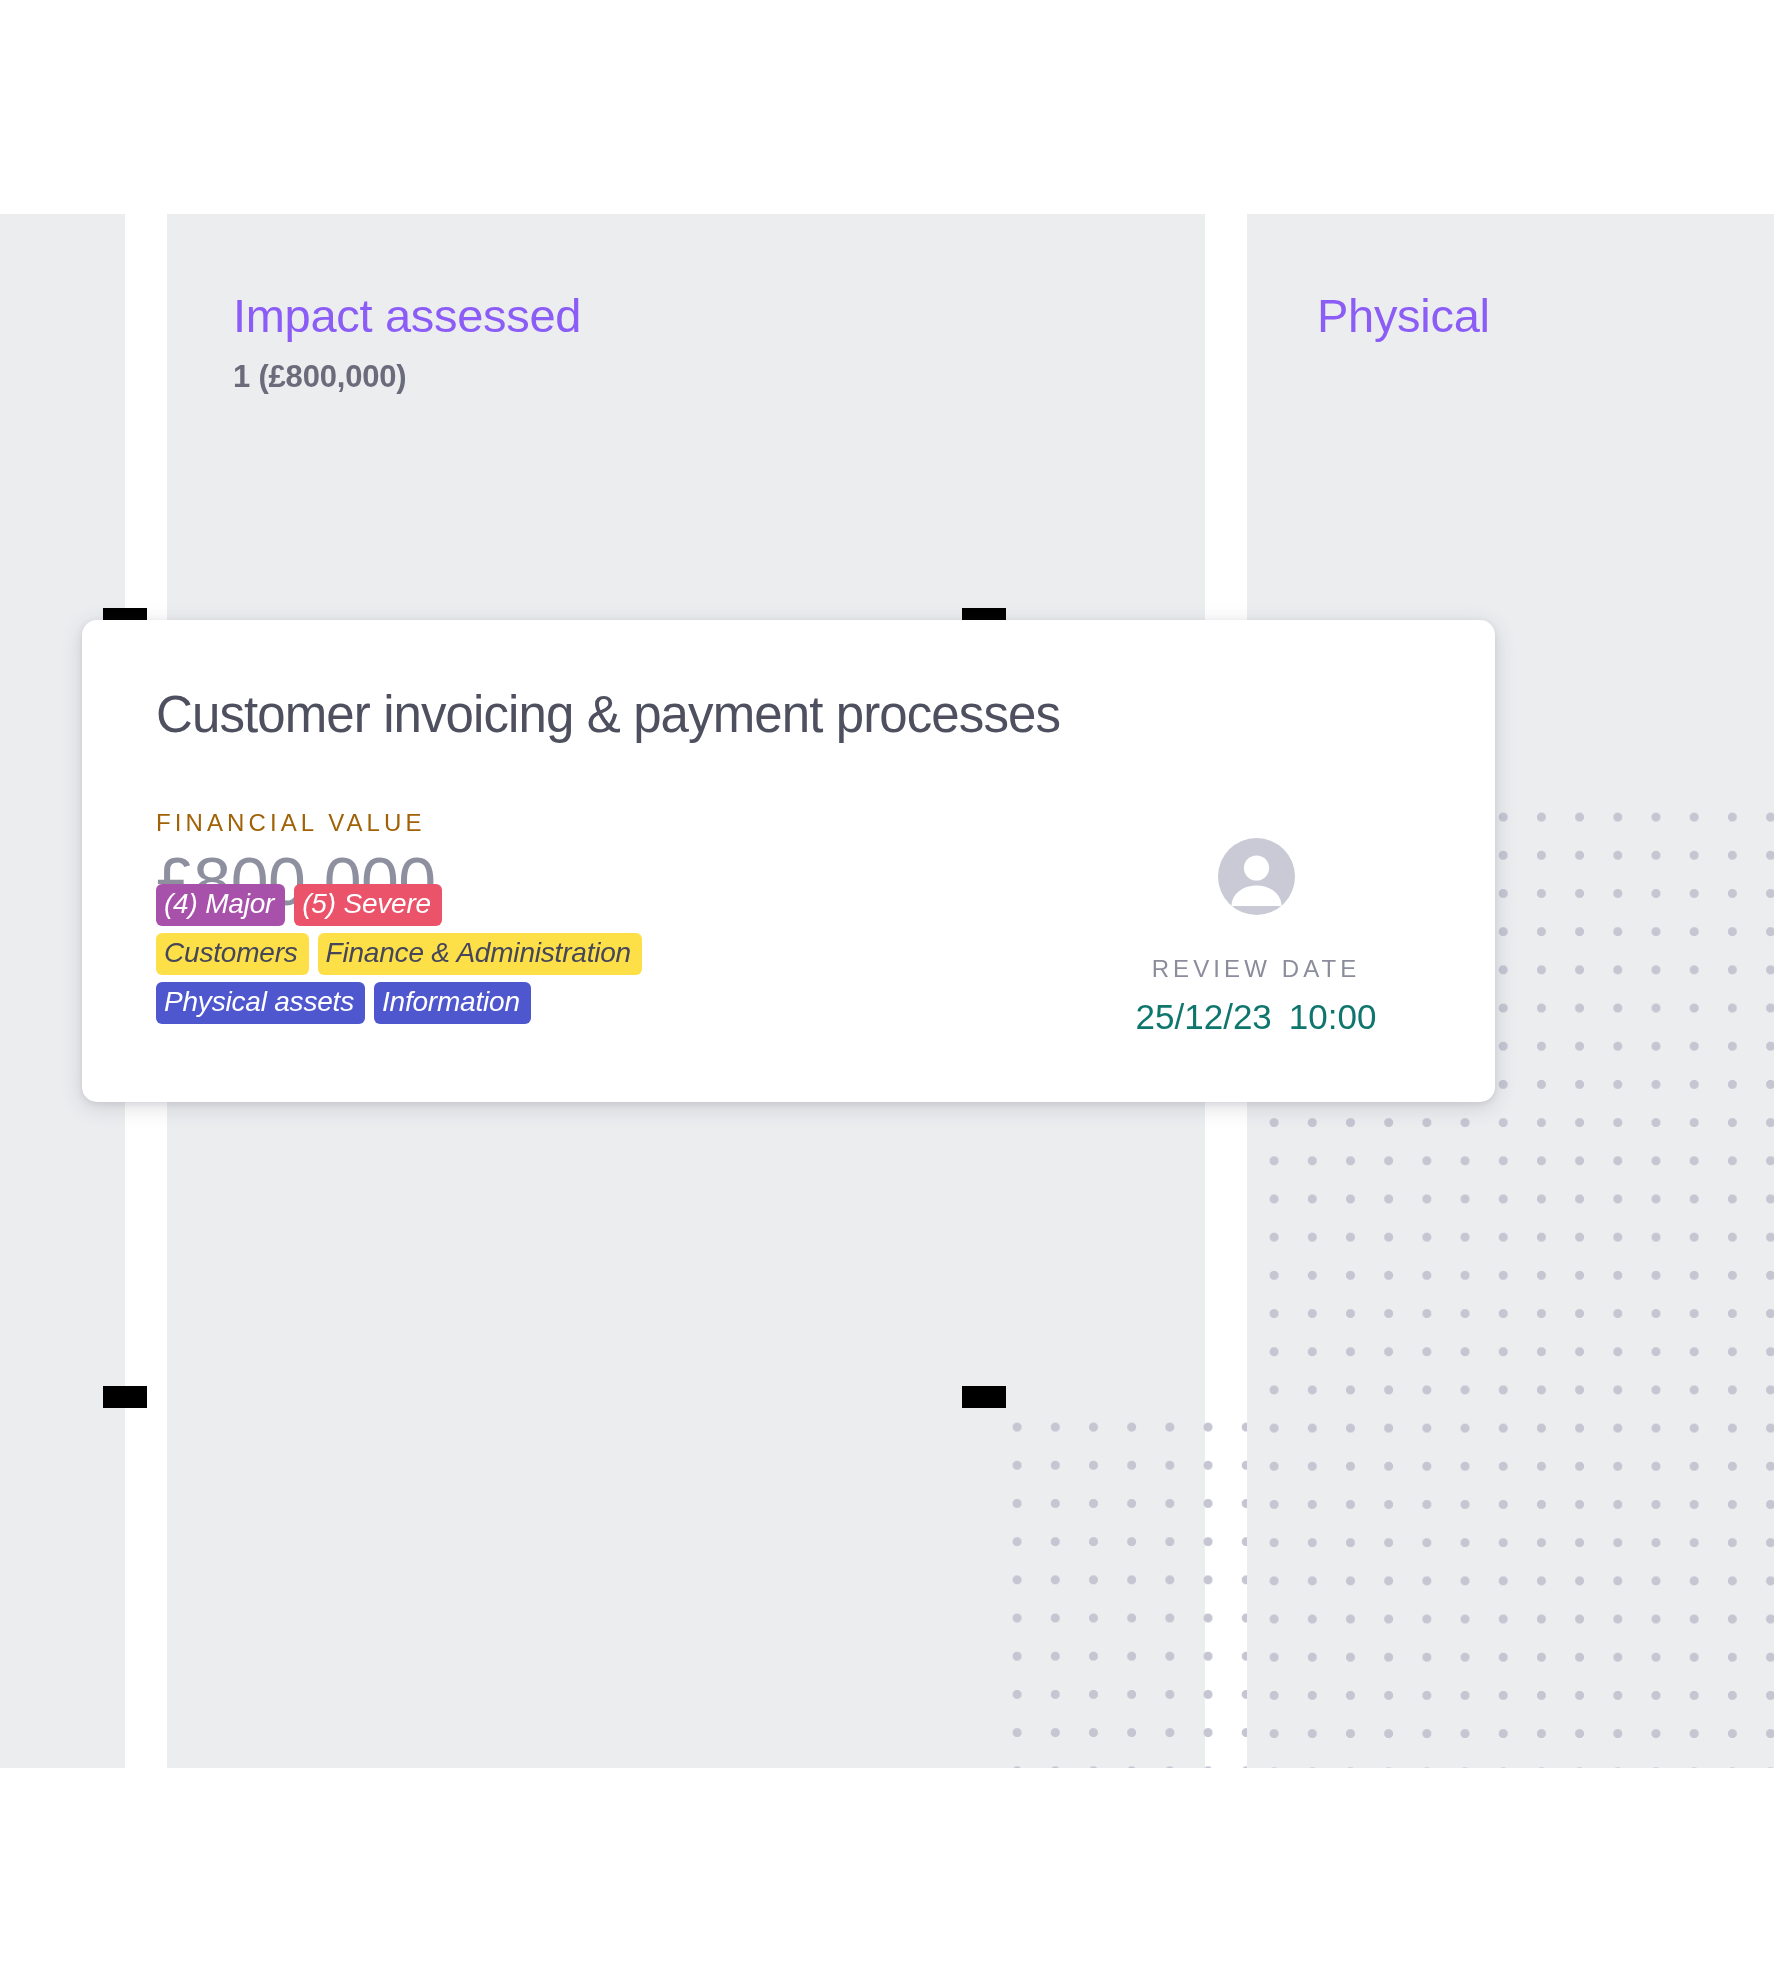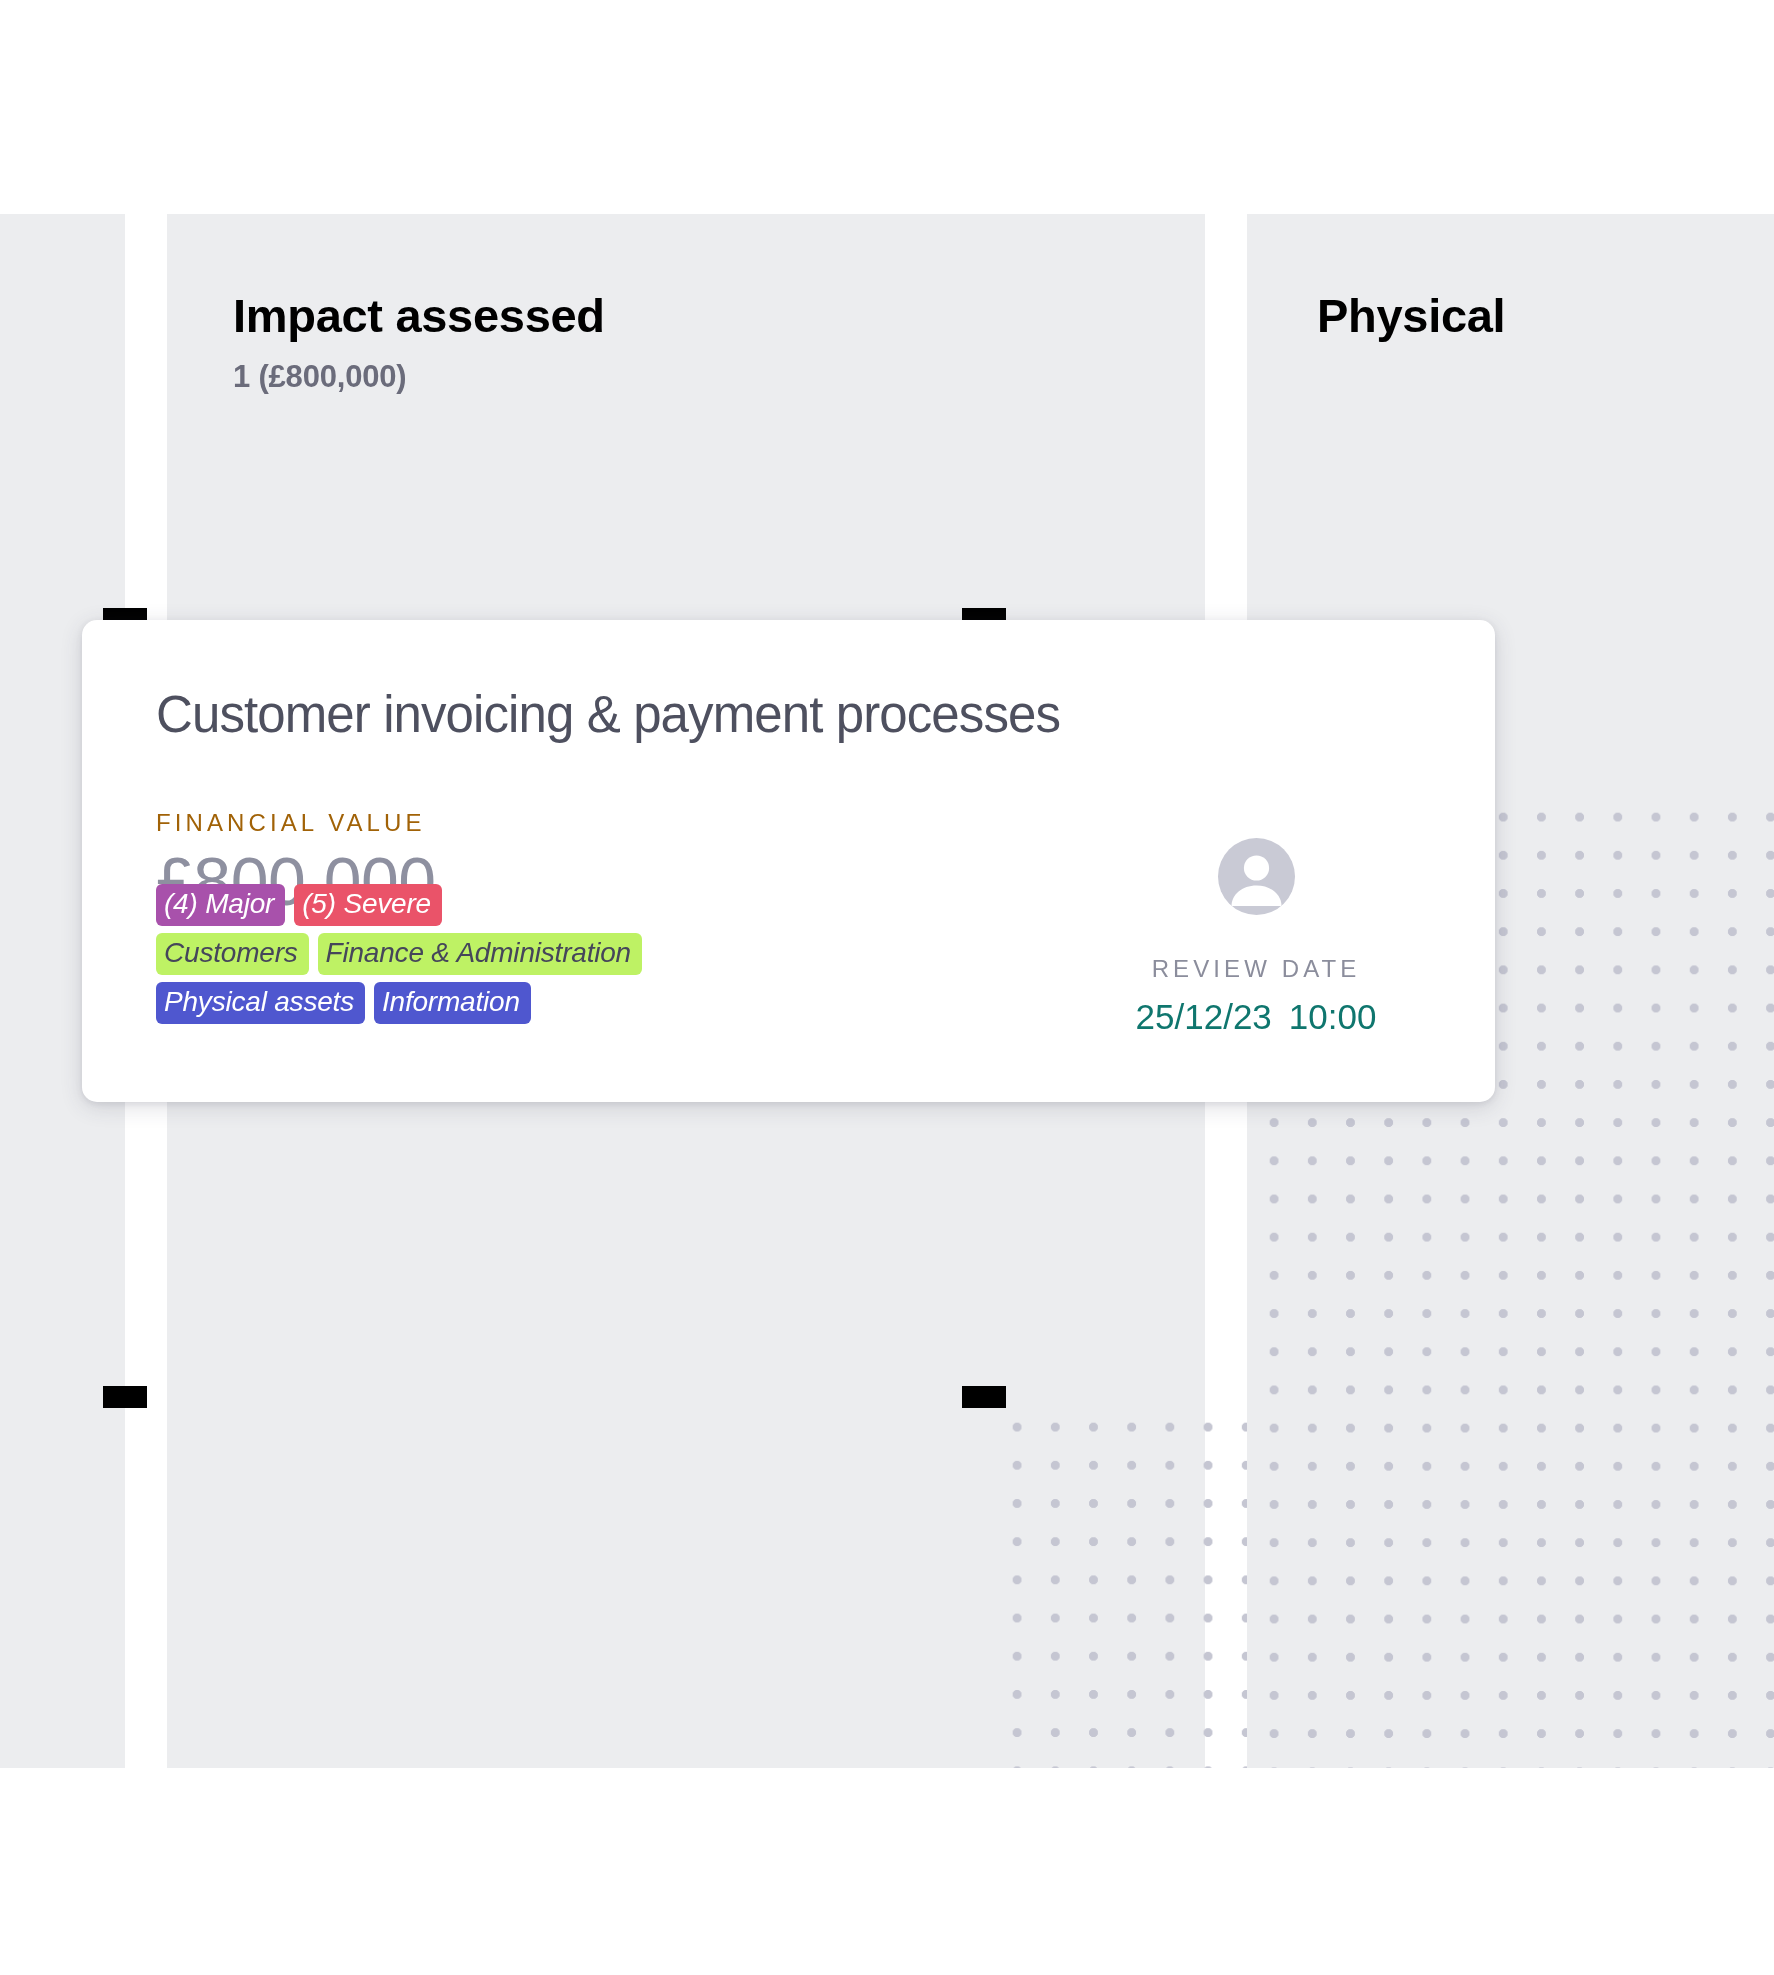--- a/index.html
+++ b/index.html
@@ -39,22 +39,22 @@
   .col-head {
     position: absolute;
     top: 0; left: 0;
     padding: 78px 0 0 66px;
   }
 
   .col-right .col-head { padding-left: 70px; }
 
   .col-title {
     font-size: 47px;
-    font-weight: bold;
-    color: #000000;
+    font-weight: normal;
+    color: #8b5cf6;
     letter-spacing: -0.3px;
     line-height: 1;
     white-space: nowrap;
   }
 
   .col-sub {
     margin-top: 22px;
     font-size: 31px;
     font-weight: bold;
     color: #6b6c7b;
@@ -155,21 +155,21 @@
     padding: 6px 11px 8px 8px;
     font-size: 28px;
     line-height: 1;
     letter-spacing: -0.2px;
     white-space: nowrap;
     font-style: italic;
   }
 
   .chip-impact  { background: #a851ab; color: #ffffff; }
   .chip-sev     { background: #ea5369; color: #ffffff; }
-  .chip-neutral { background: #bef264; color: #45465a; }
+  .chip-neutral { background: #fde047; color: #45465a; }
   .chip-cat     { background: #4f57cf; color: #ffffff; }
 
   
   .card-meta {
     position: absolute;
     right: 74px;
     top: 218px;
     text-align: center;
     width: 330px;
   }

